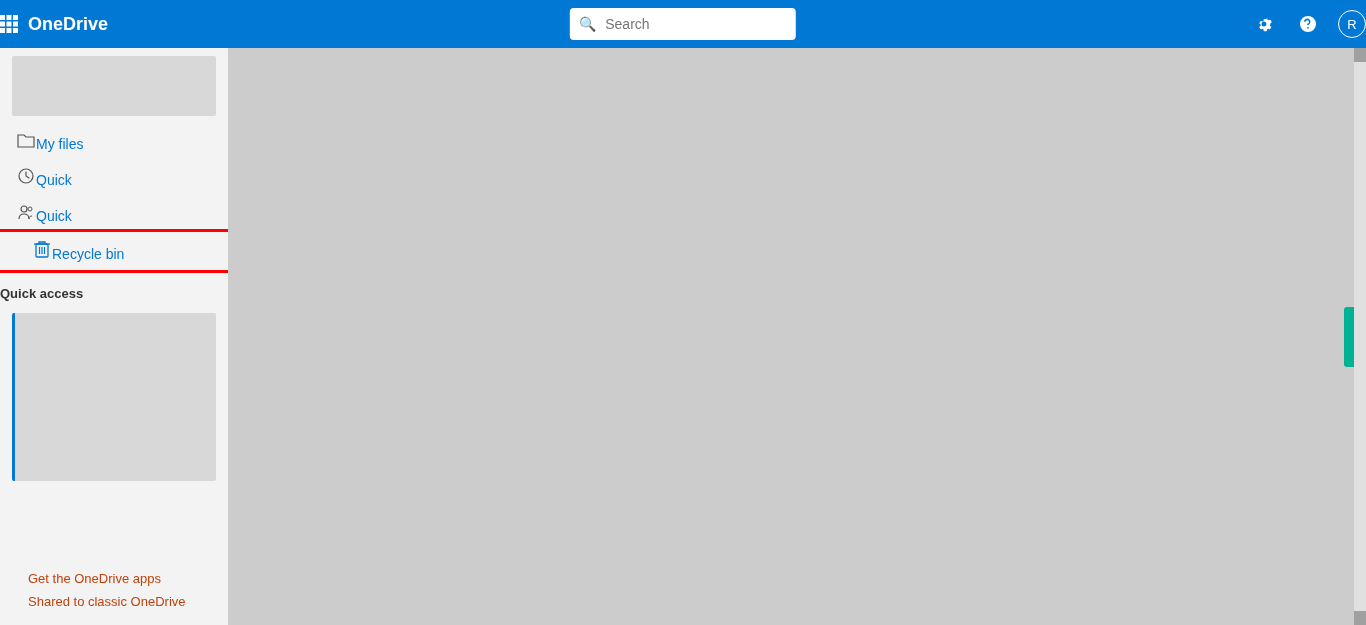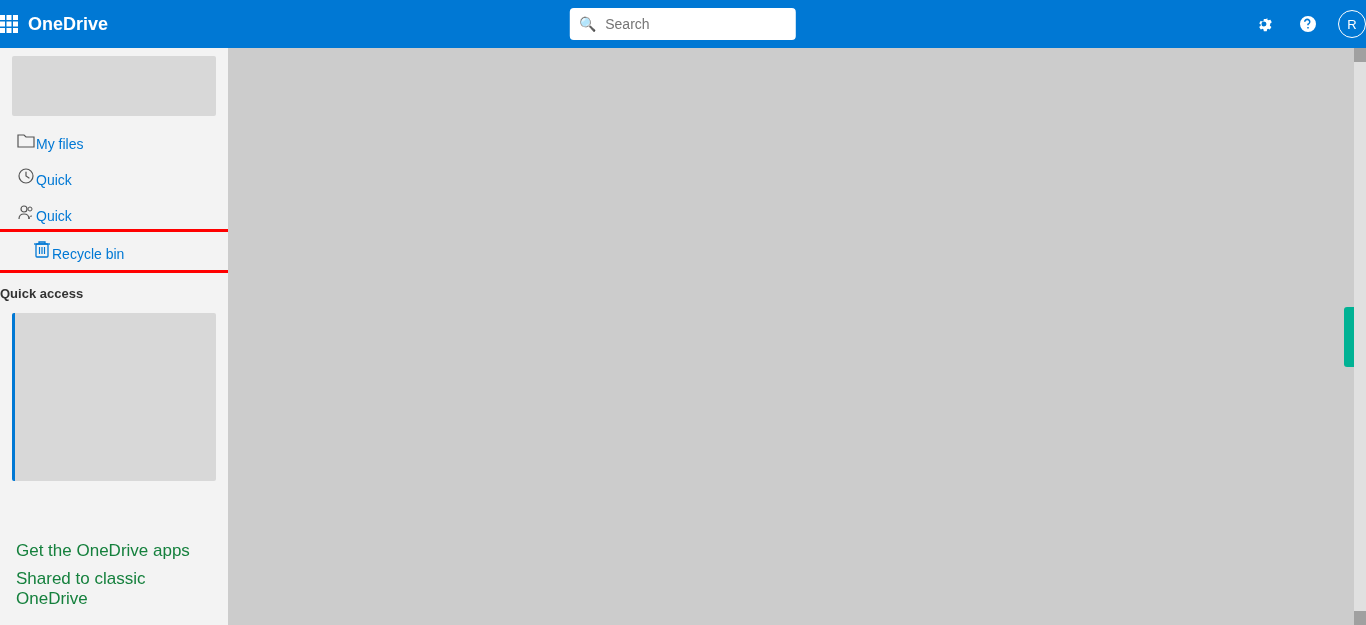--- a/index.html
+++ b/index.html
@@ -144,24 +144,25 @@
       border-left: 3px solid #0078d4;
     }
     .sidebar-footer {
       margin-top: auto;
       padding: 16px;
       display: flex;
       flex-direction: column;
       gap: 8px;
     }
     .sidebar-link {
-      font-size: 17px;
-      color: #15803d;
+      font-size: 13px;
+      color: #c2410c;
       cursor: pointer;
       text-decoration: none;
+      margin-left: 12px;
     }
 
     
     .content {
       flex: 1;
       background-color: #cccccc;
       position: relative;
       overflow: hidden;
     }
 

